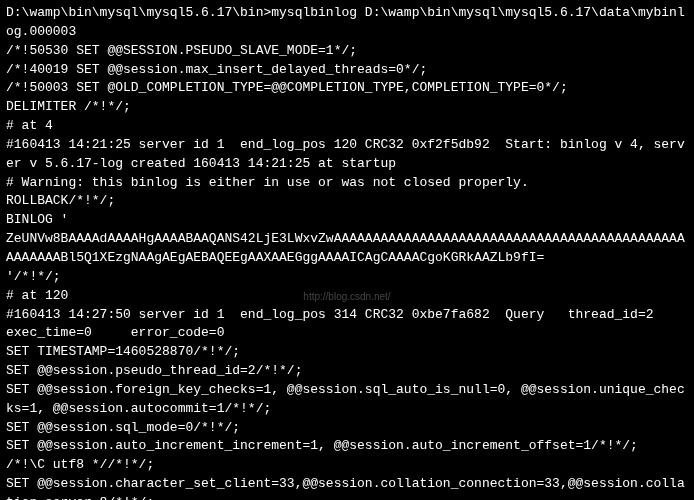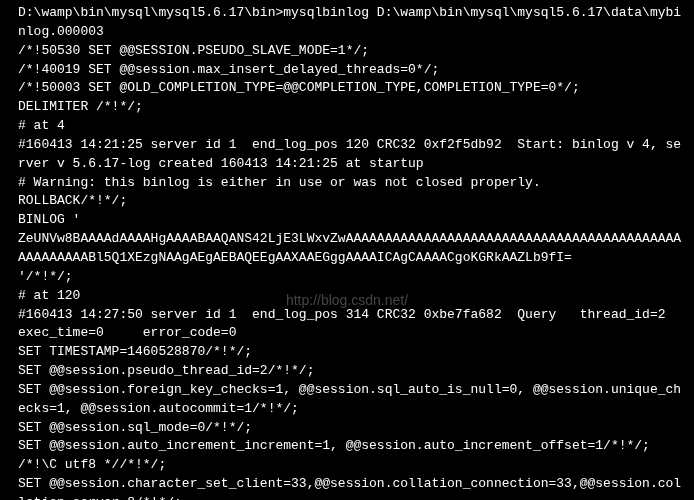--- a/index.html
+++ b/index.html
@@ -15,29 +15,28 @@
       line-height: 1.45;
       width: 694px;
       height: 500px;
       overflow: hidden;
       padding: 4px 6px;
       position: relative;
     }
     .line {
       white-space: pre-wrap;
       word-break: break-all;
-      margin-left: 12px;
     }
     .watermark {
       position: absolute;
       top: 290px;
       left: 50%;
       transform: translateX(-50%);
       color: #888;
-      font-size: 14px;
+      font-size: 10px;
       opacity: 0.5;
       pointer-events: none;
       font-family: Arial, sans-serif;
     }
     #terminal {
       white-space: pre-wrap;
       word-break: break-all;
     }
   </style>
 </head>

